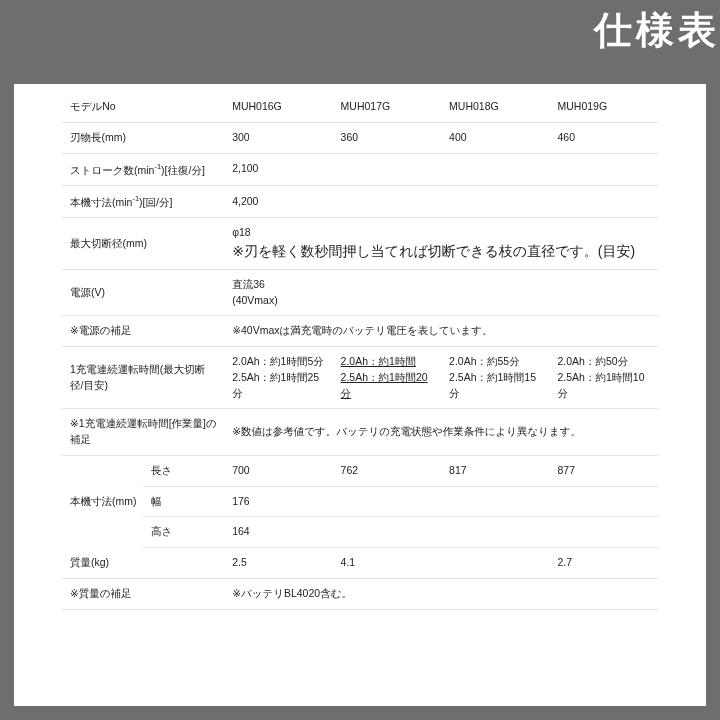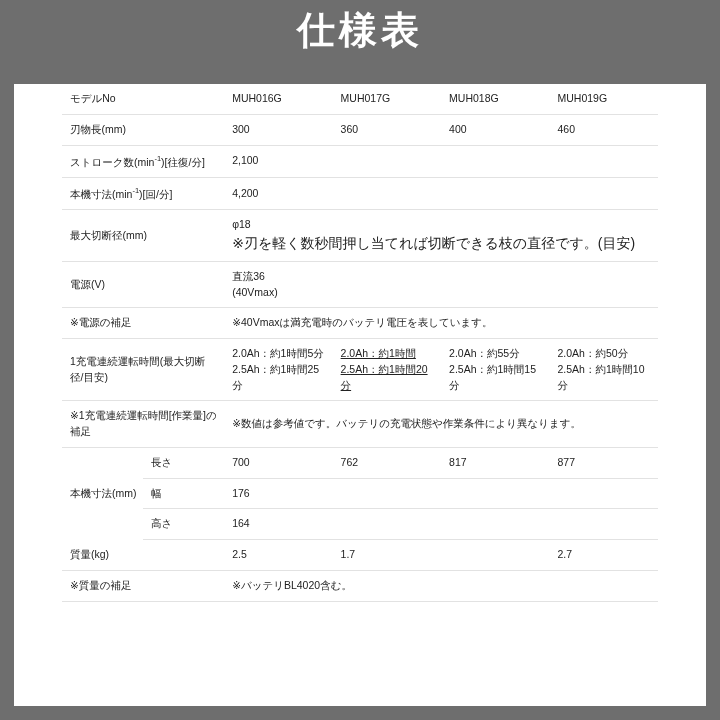--- a/index.html
+++ b/index.html
@@ -17,42 +17,42 @@
     position: relative;
     width: 720px;
     height: 720px;
     background: #6e6e6e;
     box-sizing: border-box;
   }
   .header {
     height: 60px;
     display: flex;
     align-items: center;
-    justify-content: center;
+    justify-content: flex-end;
     background: #6e6e6e;
     font-family: Liberation Mono, monospace;
   }
   .header-title {
     color: #ffffff;
     font-size: 38px;
     font-weight: bold;
     letter-spacing: 4px;
   }
   .sheet {
     position: absolute;
     left: 14px;
     top: 84px;
     width: 692px;
     height: 622px;
     background: #ffffff;
     box-sizing: border-box;
     overflow: hidden;
   }
   .tbl-wrap {
-    padding: 0 48px 0 48px;
+    padding: 8px 48px 0 48px;
     box-sizing: border-box;
   }
   table.spec {
     border-collapse: collapse;
     width: 596px;
     table-layout: fixed;
     font-size: 10.5px;
     color: #222222;
   }
   table.spec td {
@@ -177,21 +177,21 @@
         </tr>
 
         <tr>
           <td class="sublabel">高さ</td>
           <td class="val-full" colspan="4">164</td>
         </tr>
 
         <tr>
           <td class="label" colspan="2">質量(kg)</td>
           <td class="val">2.5</td>
-          <td class="val">1.7</td>
+          <td class="val">4.1</td>
           <td class="val"></td>
           <td class="val">2.7</td>
         </tr>
 
         <tr>
           <td class="label" colspan="2">※質量の補足</td>
           <td class="val-full" colspan="4">※バッテリBL4020含む。</td>
         </tr>
 
       </tbody>

